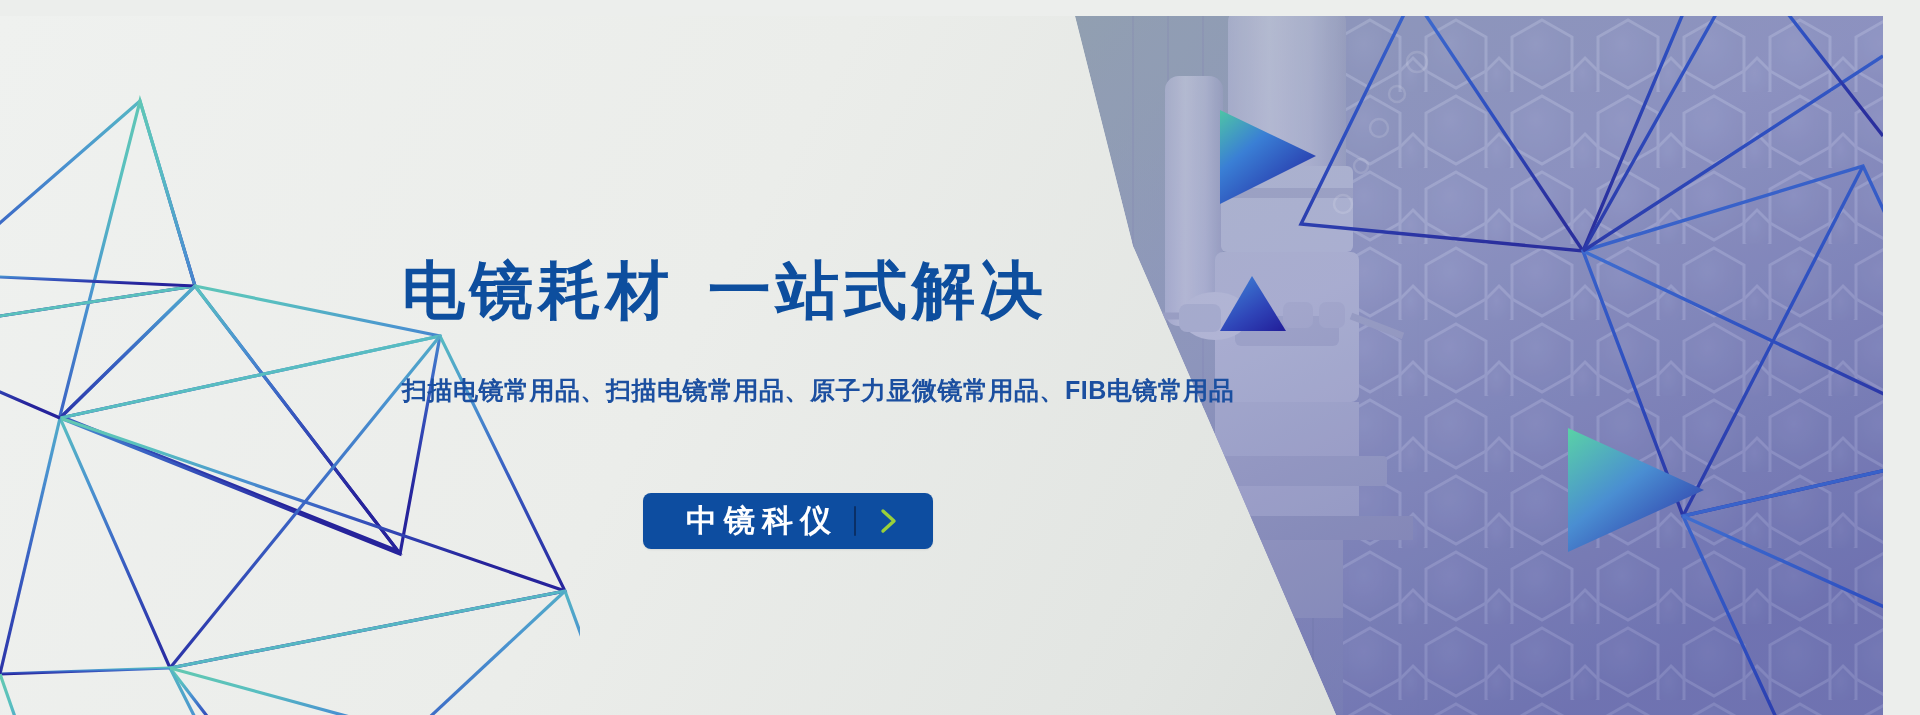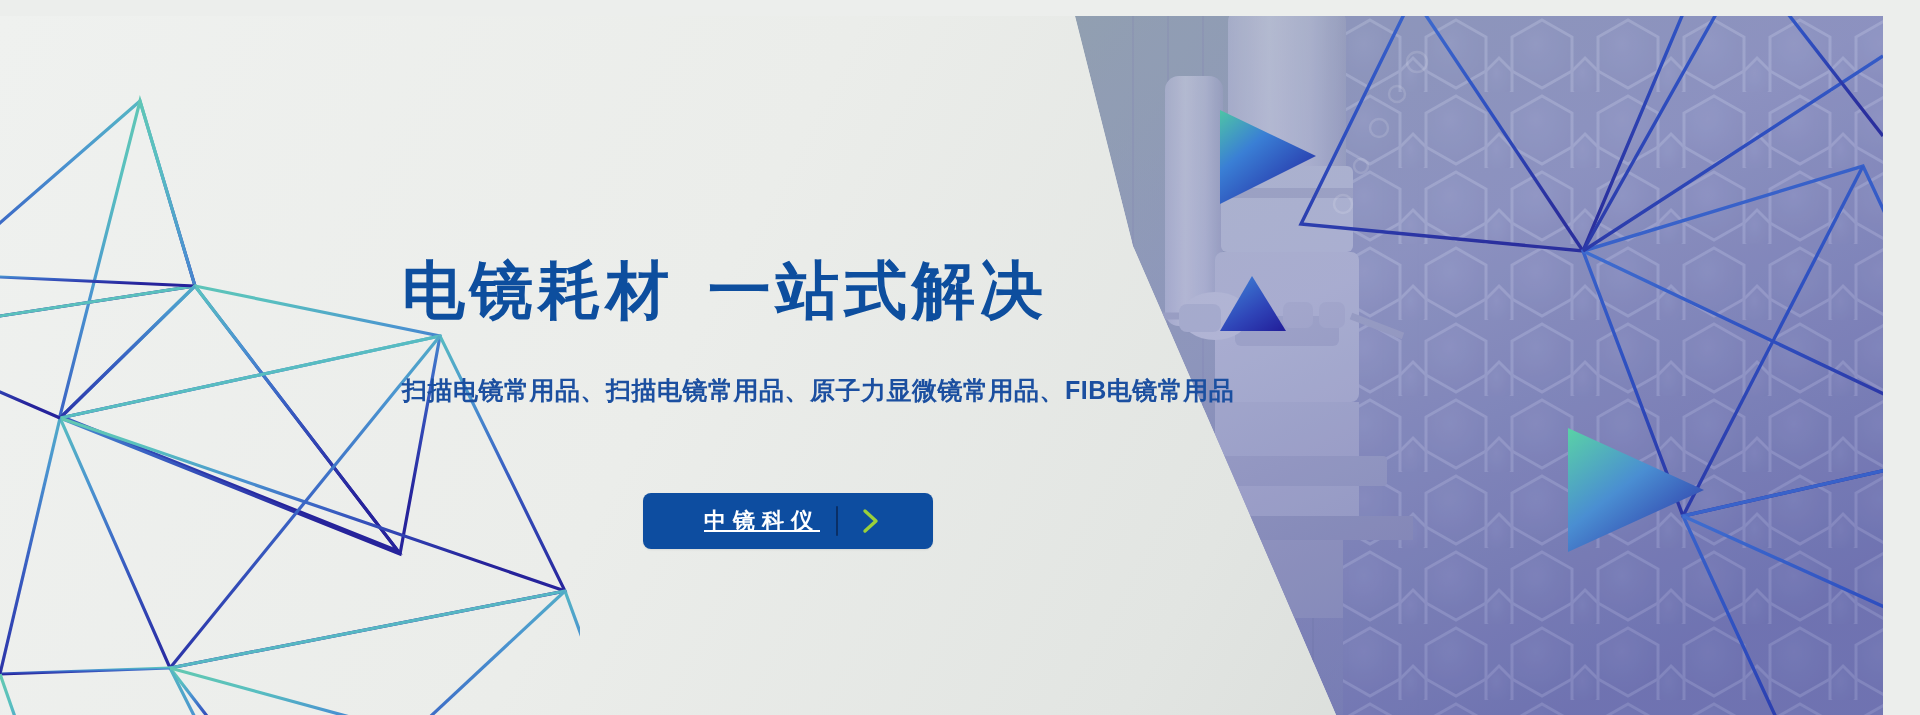--- a/index.html
+++ b/index.html
@@ -39,23 +39,22 @@
     font-weight:700;color:#1b4fa0;white-space:nowrap;
   }
   .cta{
     position:absolute;left:643px;top:477px;width:290px;height:56px;
     background:#0d4da0;border-radius:8px;
     display:flex;align-items:center;justify-content:center;gap:0;
     box-shadow:0 1px 2px rgba(0,0,0,.08);
     cursor:pointer;
   }
   .cta-label{
-    color:#ffffff;font-size:22px;font-weight:700;letter-spacing:7px;
+    color:#ffffff;font-size:31px;font-weight:700;letter-spacing:7px;
     padding-left:8px;
-    text-decoration:underline;
   }
   .cta-sep{width:2px;height:30px;background:#0a2f66;margin:0 22px 0 16px;border-radius:1px;}
   .cta-arrow{display:block;}
 </style>
 </head>
 <body>
 
 <div class="banner">
 
   <svg class="mesh" viewBox="0 0 640 740" preserveAspectRatio="none">

